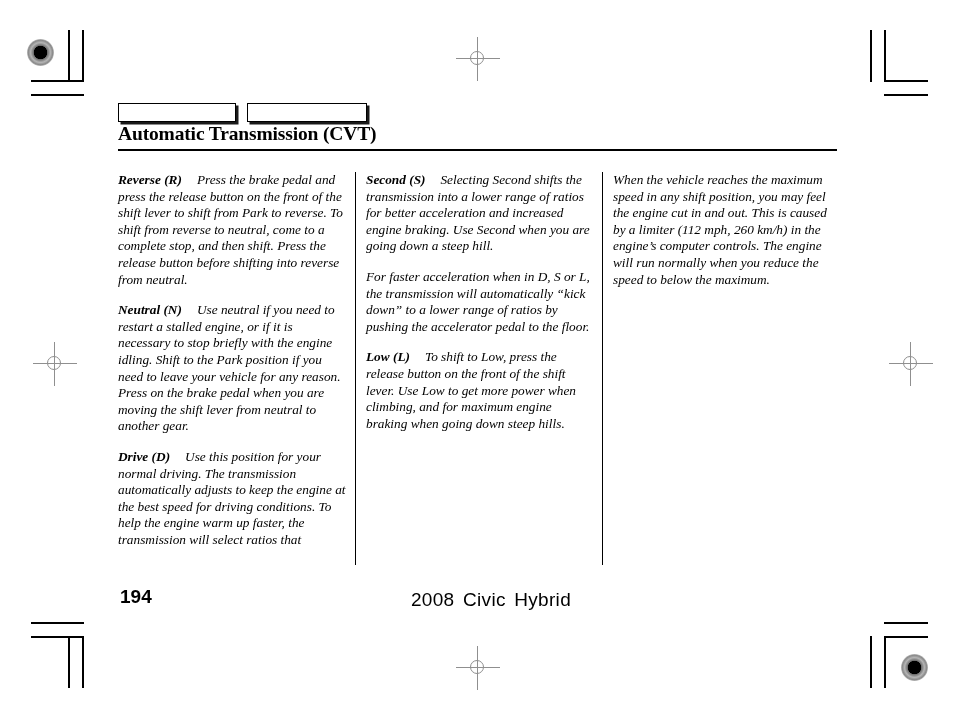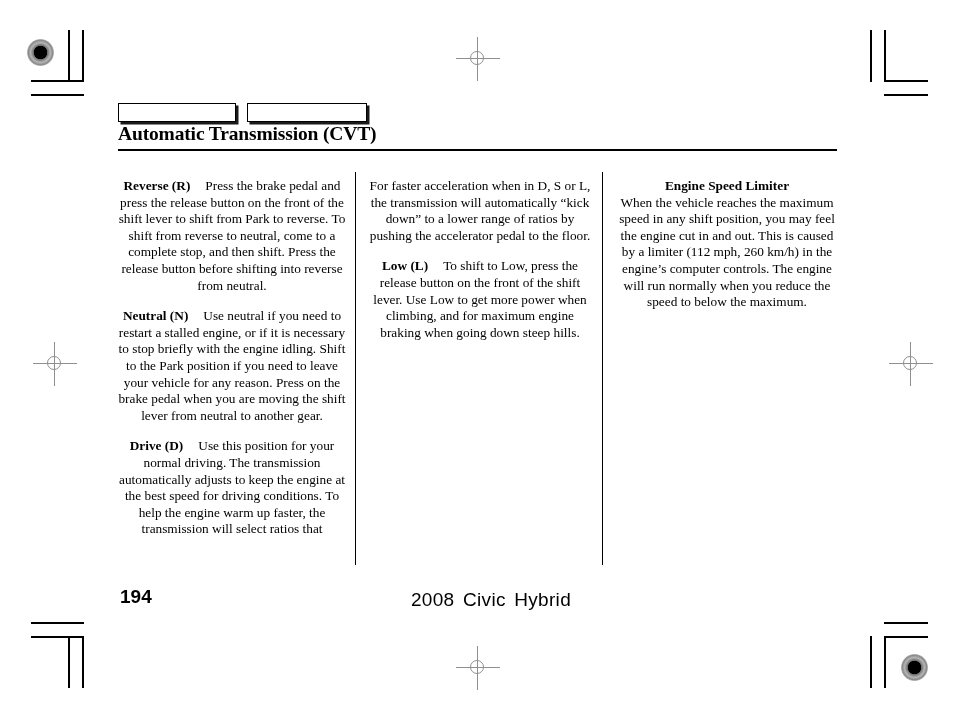--- a/index.html
+++ b/index.html
@@ -105,25 +105,26 @@
     top: 172px;
     width: 1px;
     height: 393px;
     background: #000000;
   }
   .col-divider.d1 { left: 355px; }
   .col-divider.d2 { left: 602px; }
 
   .column {
     position: absolute;
-    top: 178px;
+    top: 172px;
     width: 228px;
     font-size: 13.3px;
     line-height: 16.6px;
-    text-align: center;
+    text-align: left;
+    font-style: italic;
   }
   .col1 { left: 118px; }
   .col2 { left: 366px; }
   .col3 { left: 613px; }
 
   .column p {
     margin: 0 0 14px 0;
   }
   .column p:last-child { margin-bottom: 0; }
 
@@ -219,24 +220,25 @@
   <div class="col-divider d1"></div>
   <div class="col-divider d2"></div>
 
   <div class="column col1">
     <p><span class="lead">Reverse (R)</span><span class="lead-gap"></span><span>Press the brake pedal and press the release button on the front of the shift lever to shift from Park to reverse. To shift from reverse to neutral, come to a complete stop, and then shift. Press the release button before shifting into reverse from neutral.</span></p>
     <p><span class="lead">Neutral (N)</span><span class="lead-gap"></span><span>Use neutral if you need to restart a stalled engine, or if it is necessary to stop briefly with the engine idling. Shift to the Park position if you need to leave your vehicle for any reason. Press on the brake pedal when you are moving the shift lever from neutral to another gear.</span></p>
     <p><span class="lead">Drive (D)</span><span class="lead-gap"></span><span>Use this position for your normal driving. The transmission automatically adjusts to keep the engine at the best speed for driving conditions. To help the engine warm up faster, the transmission will select ratios that</span></p>
   </div>
 
   <div class="column col2">
+    <p><span class="lead">Second (S)</span><span class="lead-gap"></span><span>Selecting Second shifts the transmission into a lower range of ratios for better acceleration and increased engine braking. Use Second when you are going down a steep hill.</span></p>
     <p><span>For faster acceleration when in D, S or L, the transmission will automatically “kick down” to a lower range of ratios by pushing the accelerator pedal to the floor.</span></p>
     <p><span class="lead">Low (L)</span><span class="lead-gap"></span><span>To shift to Low, press the release button on the front of the shift lever. Use Low to get more power when climbing, and for maximum engine braking when going down steep hills.</span></p>
   </div>
 
   <div class="column col3">
-    <p><span class="subhead">Engine Speed Limiter</span><span>When the vehicle reaches the maximum speed in any shift position, you may feel the engine cut in and out. This is caused by a limiter (112 mph, 260 km/h) in the engine’s computer controls. The engine will run normally when you reduce the speed to below the maximum.</span></p>
+    <p><span>When the vehicle reaches the maximum speed in any shift position, you may feel the engine cut in and out. This is caused by a limiter (112 mph, 260 km/h) in the engine’s computer controls. The engine will run normally when you reduce the speed to below the maximum.</span></p>
   </div>
 
   <div class="footer-page-no">194</div>
   <div class="footer-model">2008  Civic  Hybrid</div>
 
 </div>
 
 </body></html>

